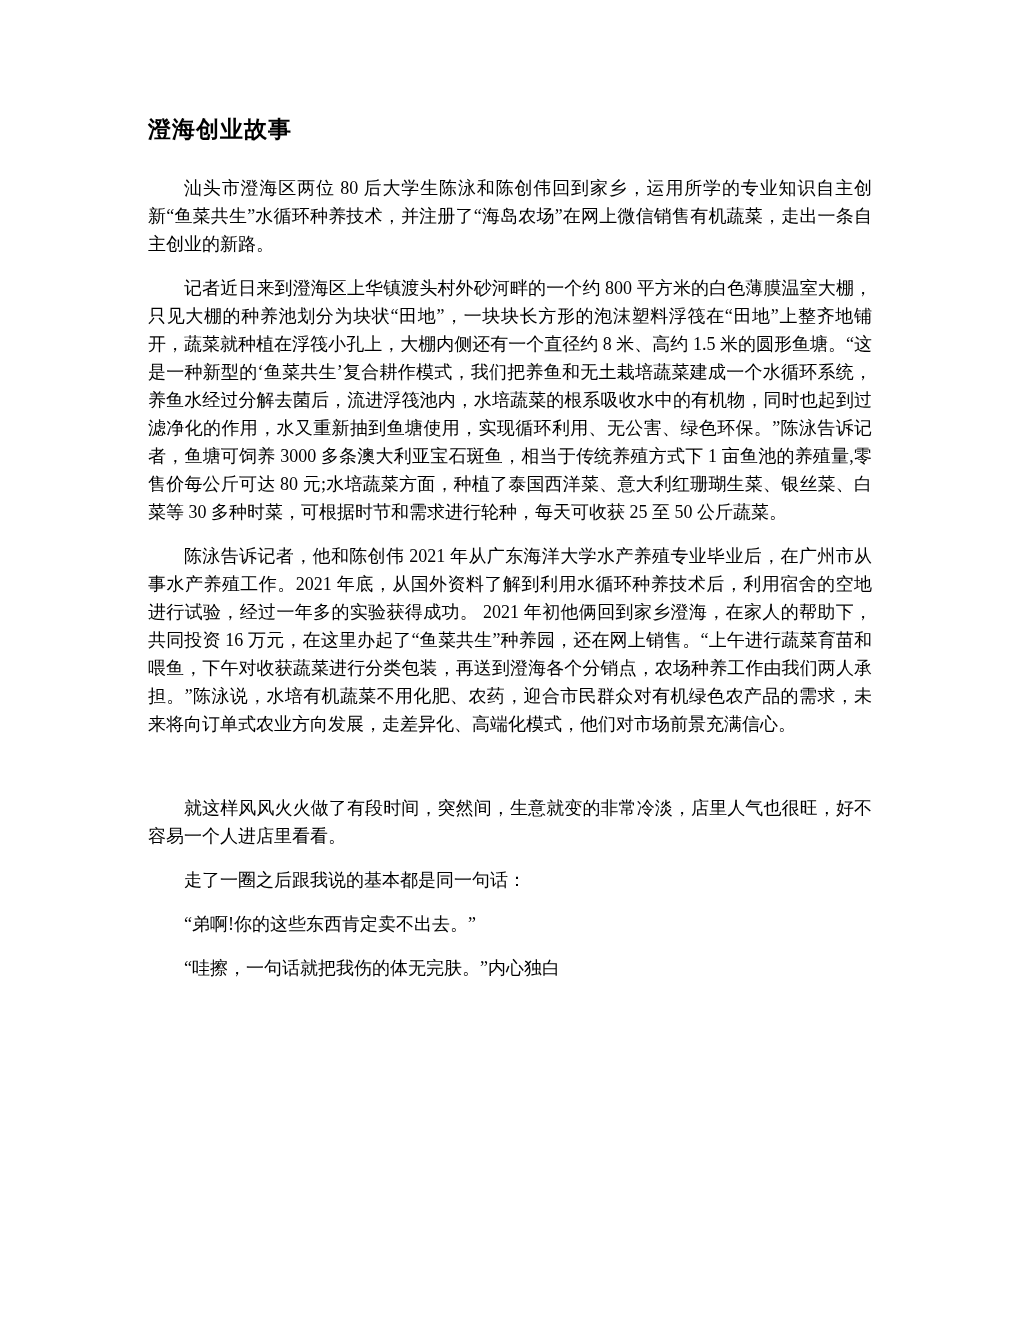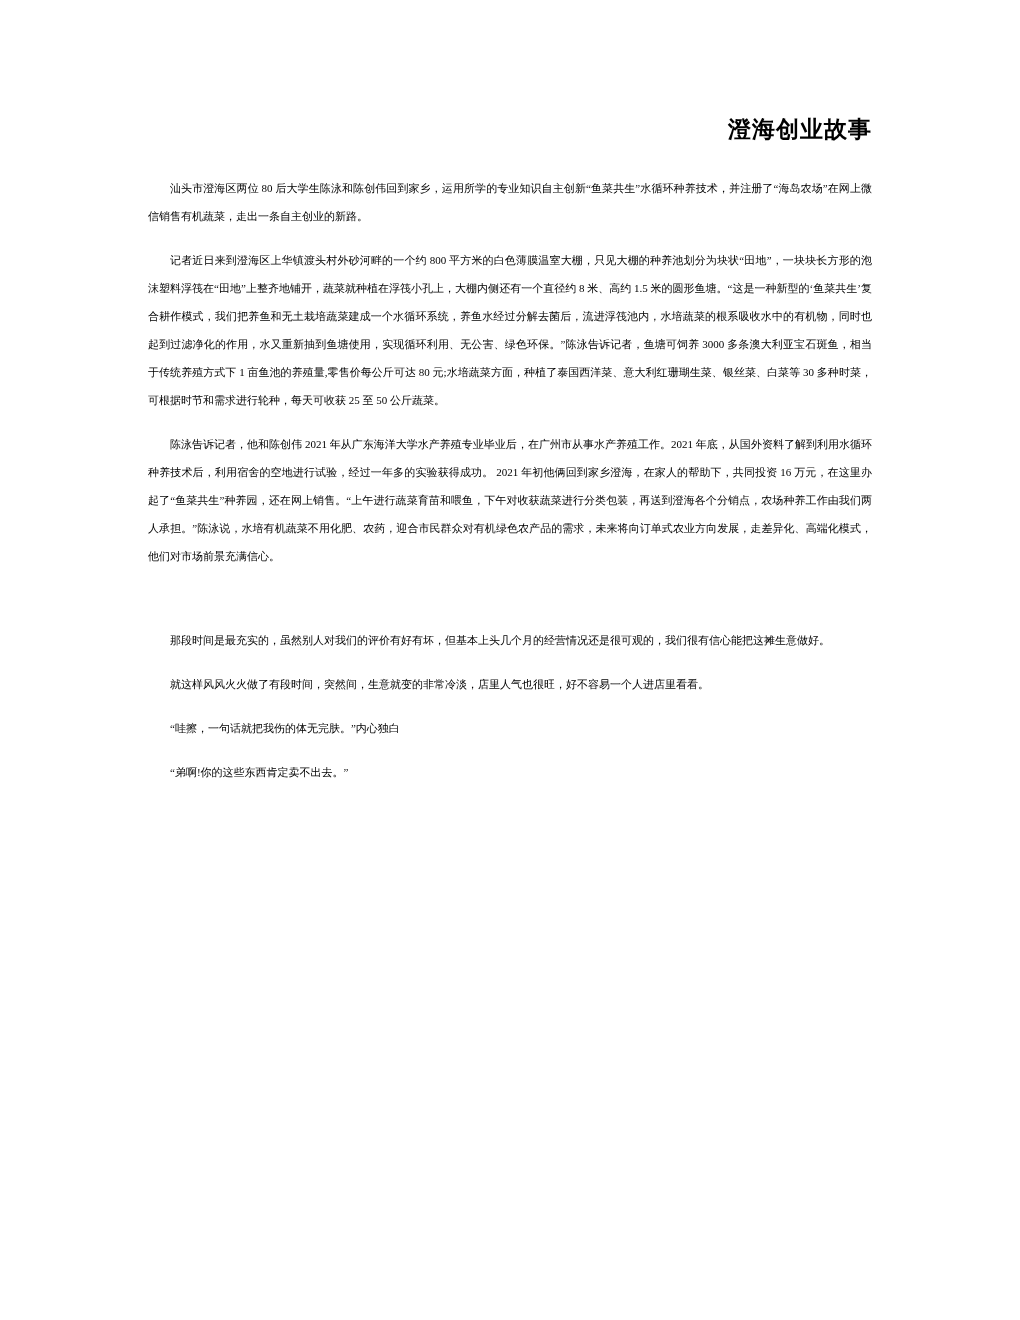--- a/index.html
+++ b/index.html
@@ -14,29 +14,29 @@
     margin: 0 auto;
     background: #ffffff;
     overflow: hidden;
     font-family: "Liberation Serif", "DejaVu Serif", serif;
     color: #000000;
     box-sizing: border-box;
     padding: 116px 148px 0 148px;
   }
   .doc-title {
     margin: 0 0 30px 0;
-    text-align: right;
+    text-align: left;
     font-size: 23px;
     font-weight: bold;
     line-height: 28px;
     letter-spacing: 1px;
   }
   .doc-paragraph {
     margin: 0 0 16px 0;
-    font-size: 11px;
+    font-size: 18px;
     line-height: 28px;
     text-align: justify;
     text-indent: 2em;
     word-break: break-all;
   }
   .section-break {
     height: 40px;
   }
 </style>
 </head>
@@ -47,21 +47,21 @@
 
   <p class="doc-paragraph">汕头市澄海区两位 80 后大学生陈泳和陈创伟回到家乡，运用所学的专业知识自主创新“鱼菜共生”水循环种养技术，并注册了“海岛农场”在网上微信销售有机蔬菜，走出一条自主创业的新路。</p>
 
   <p class="doc-paragraph">记者近日来到澄海区上华镇渡头村外砂河畔的一个约 800 平方米的白色薄膜温室大棚，只见大棚的种养池划分为块状“田地”，一块块长方形的泡沫塑料浮筏在“田地”上整齐地铺开，蔬菜就种植在浮筏小孔上，大棚内侧还有一个直径约 8 米、高约 1.5 米的圆形鱼塘。“这是一种新型的‘鱼菜共生’复合耕作模式，我们把养鱼和无土栽培蔬菜建成一个水循环系统，养鱼水经过分解去菌后，流进浮筏池内，水培蔬菜的根系吸收水中的有机物，同时也起到过滤净化的作用，水又重新抽到鱼塘使用，实现循环利用、无公害、绿色环保。”陈泳告诉记者，鱼塘可饲养 3000 多条澳大利亚宝石斑鱼，相当于传统养殖方式下 1 亩鱼池的养殖量,零售价每公斤可达 80 元;水培蔬菜方面，种植了泰国西洋菜、意大利红珊瑚生菜、银丝菜、白菜等 30 多种时菜，可根据时节和需求进行轮种，每天可收获 25 至 50 公斤蔬菜。</p>
 
   <p class="doc-paragraph">陈泳告诉记者，他和陈创伟 2021 年从广东海洋大学水产养殖专业毕业后，在广州市从事水产养殖工作。2021 年底，从国外资料了解到利用水循环种养技术后，利用宿舍的空地进行试验，经过一年多的实验获得成功。 2021 年初他俩回到家乡澄海，在家人的帮助下，共同投资 16 万元，在这里办起了“鱼菜共生”种养园，还在网上销售。“上午进行蔬菜育苗和喂鱼，下午对收获蔬菜进行分类包装，再送到澄海各个分销点，农场种养工作由我们两人承担。”陈泳说，水培有机蔬菜不用化肥、农药，迎合市民群众对有机绿色农产品的需求，未来将向订单式农业方向发展，走差异化、高端化模式，他们对市场前景充满信心。</p>
 
   <div class="section-break"></div>
 
 
-  <p class="doc-paragraph">那段时间是最充实的，虽然别人对我们的评价有好有坏，但基本上头几个月的经营情况还是很可观的，我们很有信心能把这摊生意做好。</p>
 
   <p class="doc-paragraph">就这样风风火火做了有段时间，突然间，生意就变的非常冷淡，店里人气也很旺，好不容易一个人进店里看看。</p>
 
+  <p class="doc-paragraph">走了一圈之后跟我说的基本都是同一句话：</p>
+
+  <p class="doc-paragraph">“弟啊!你的这些东西肯定卖不出去。”</p>
 
   <p class="doc-paragraph">“哇擦，一句话就把我伤的体无完肤。”内心独白</p>
-
-  <p class="doc-paragraph">“弟啊!你的这些东西肯定卖不出去。”</p>
 </div>
 
 </body></html>

